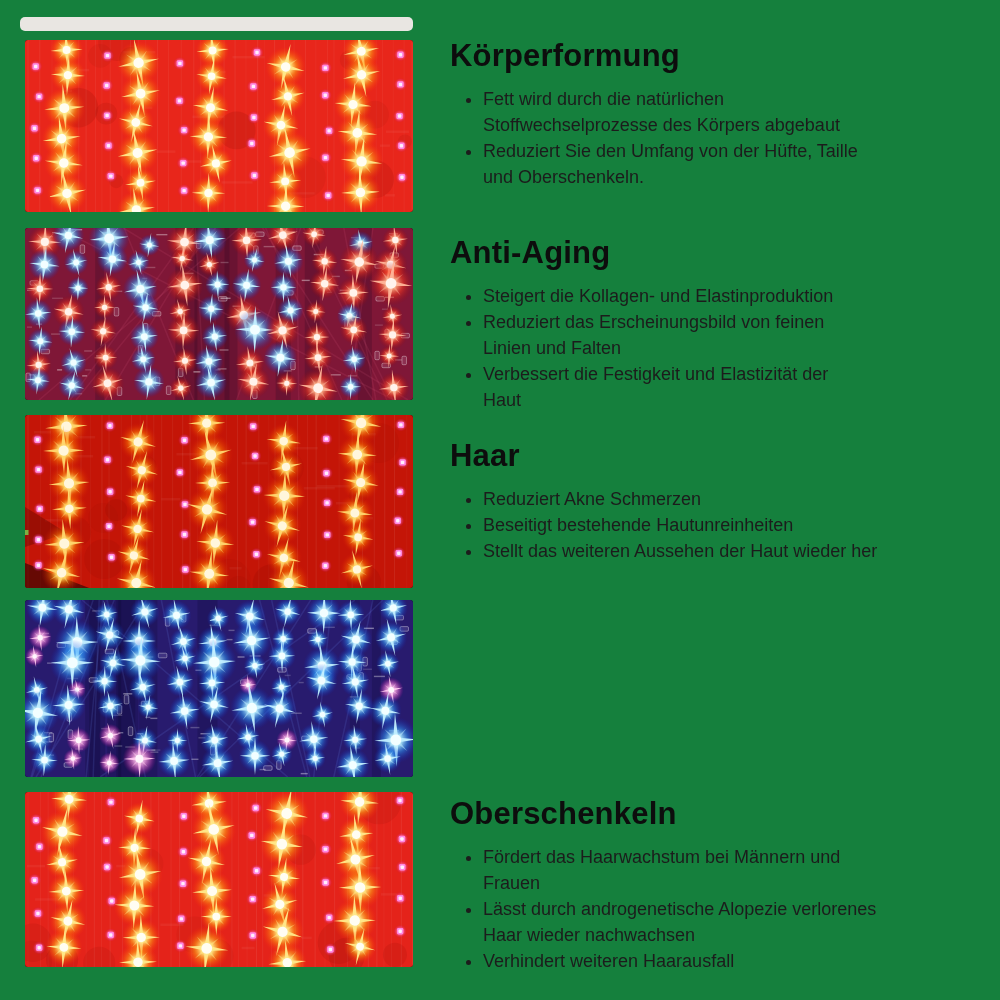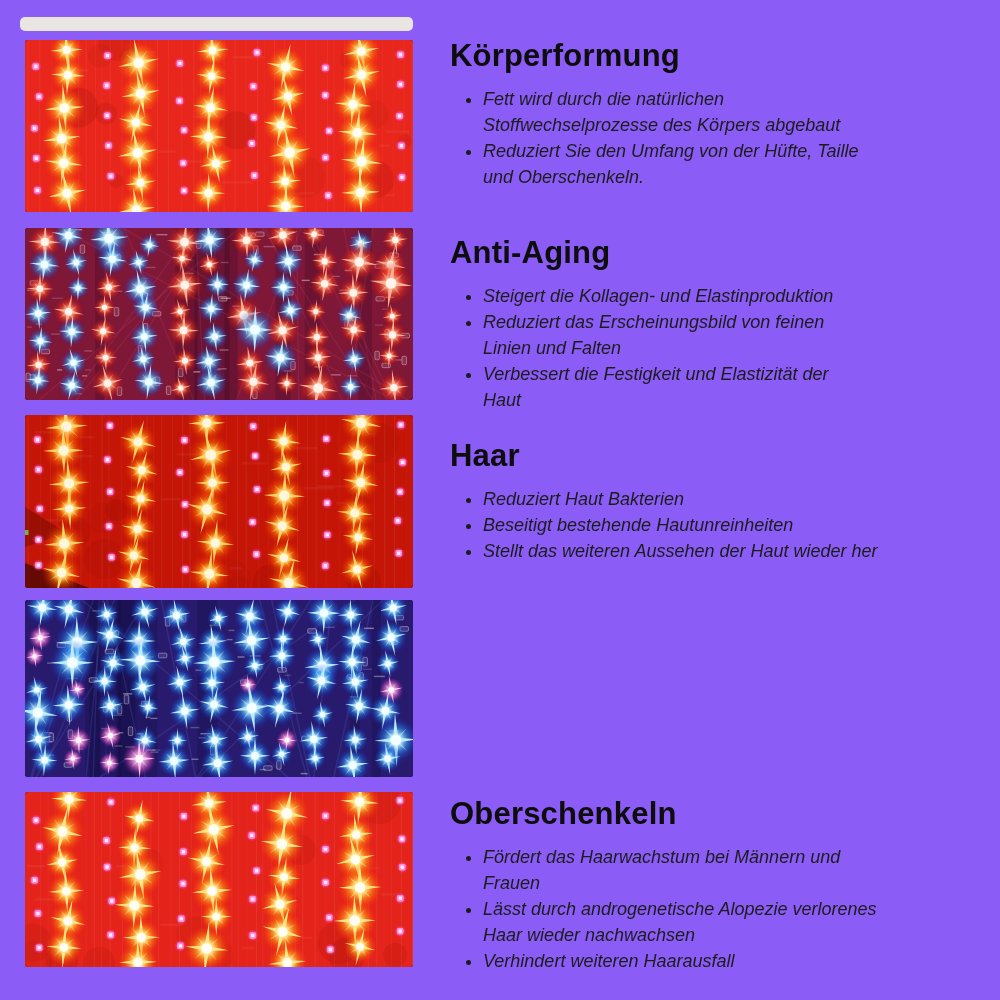--- a/index.html
+++ b/index.html
@@ -1,21 +1,21 @@
 <!DOCTYPE html>
 <html lang="de"><head>
 <meta charset="utf-8">
 <style>
   html,body{margin:0;padding:0;}
   body{
     width:1000px;height:1000px;background:#ffffff;
     font-family:"Liberation Sans", sans-serif;
     position:relative;overflow:hidden;
   }
-  .page{position:absolute;inset:0;background:#8b5cf6;}
+  .page{position:absolute;inset:0;background:#15803d;}
   .photo-edge{
     position:absolute;left:20px;top:17px;width:393px;height:14px;
     background:#e9e6e2;border-radius:5px;
   }
   .panel{
     position:absolute;left:25px;width:388px;border-radius:3px;overflow:hidden;
     background:#000;
   }
   .p0{top:40px;height:172px}
   .p1{top:228px;height:172px}
@@ -26,21 +26,21 @@
   .text{position:absolute;left:450px;width:545px;color:#111;}
   .t0{top:38px}
   .t1{top:235px}
   .t2{top:438px}
   .t3{top:591px}
   .t4{top:796px}
   .text h2{
     margin:0 0 12px 0;font-size:31px;line-height:36px;font-weight:700;
     color:#0d0d0d;letter-spacing:.2px;
   }
-  .text ul{margin:0;padding-left:33px;list-style:disc;font-style:italic;}
+  .text ul{margin:0;padding-left:33px;list-style:disc;}
   .text li{
     font-size:18px;line-height:26px;color:#1c1c1c;
     white-space:pre-line;margin:0;
   }
 </style>
 </head>
 <body>
 
 <svg width="0" height="0" style="position:absolute" aria-hidden="true">
   <defs>
@@ -2041,21 +2041,21 @@
               <path d="M0 -11.8 L1.4 0 L0 11.8 L-1.4 0Z" fill="#ffd76e"></path>
               <path d="M-11.8 0 L0 -1.4 L11.8 0 L0 1.4Z" fill="#ffd76e"></path>
             </g>
             <circle r="4.1" fill="#fff6dc"></circle>
           </g>
         </svg>
     </div>
     <div class="text t2">
       <h2>Haar</h2>
       <ul>
-          <li>Reduziert Haut Bakterien</li>
+          <li>Reduziert Akne Schmerzen</li>
           <li>Beseitigt bestehende Hautunreinheiten</li>
           <li>Stellt das weiteren Aussehen der Haut wieder her</li>
         </ul>
     </div>
   </section>
 
   <section>
     <div class="panel p3">
       <svg viewBox="0 0 387 173" preserveAspectRatio="none" aria-label="Blaues LED-Lichtpanel">
           <rect width="387" height="173" fill="#281b6e"></rect>

